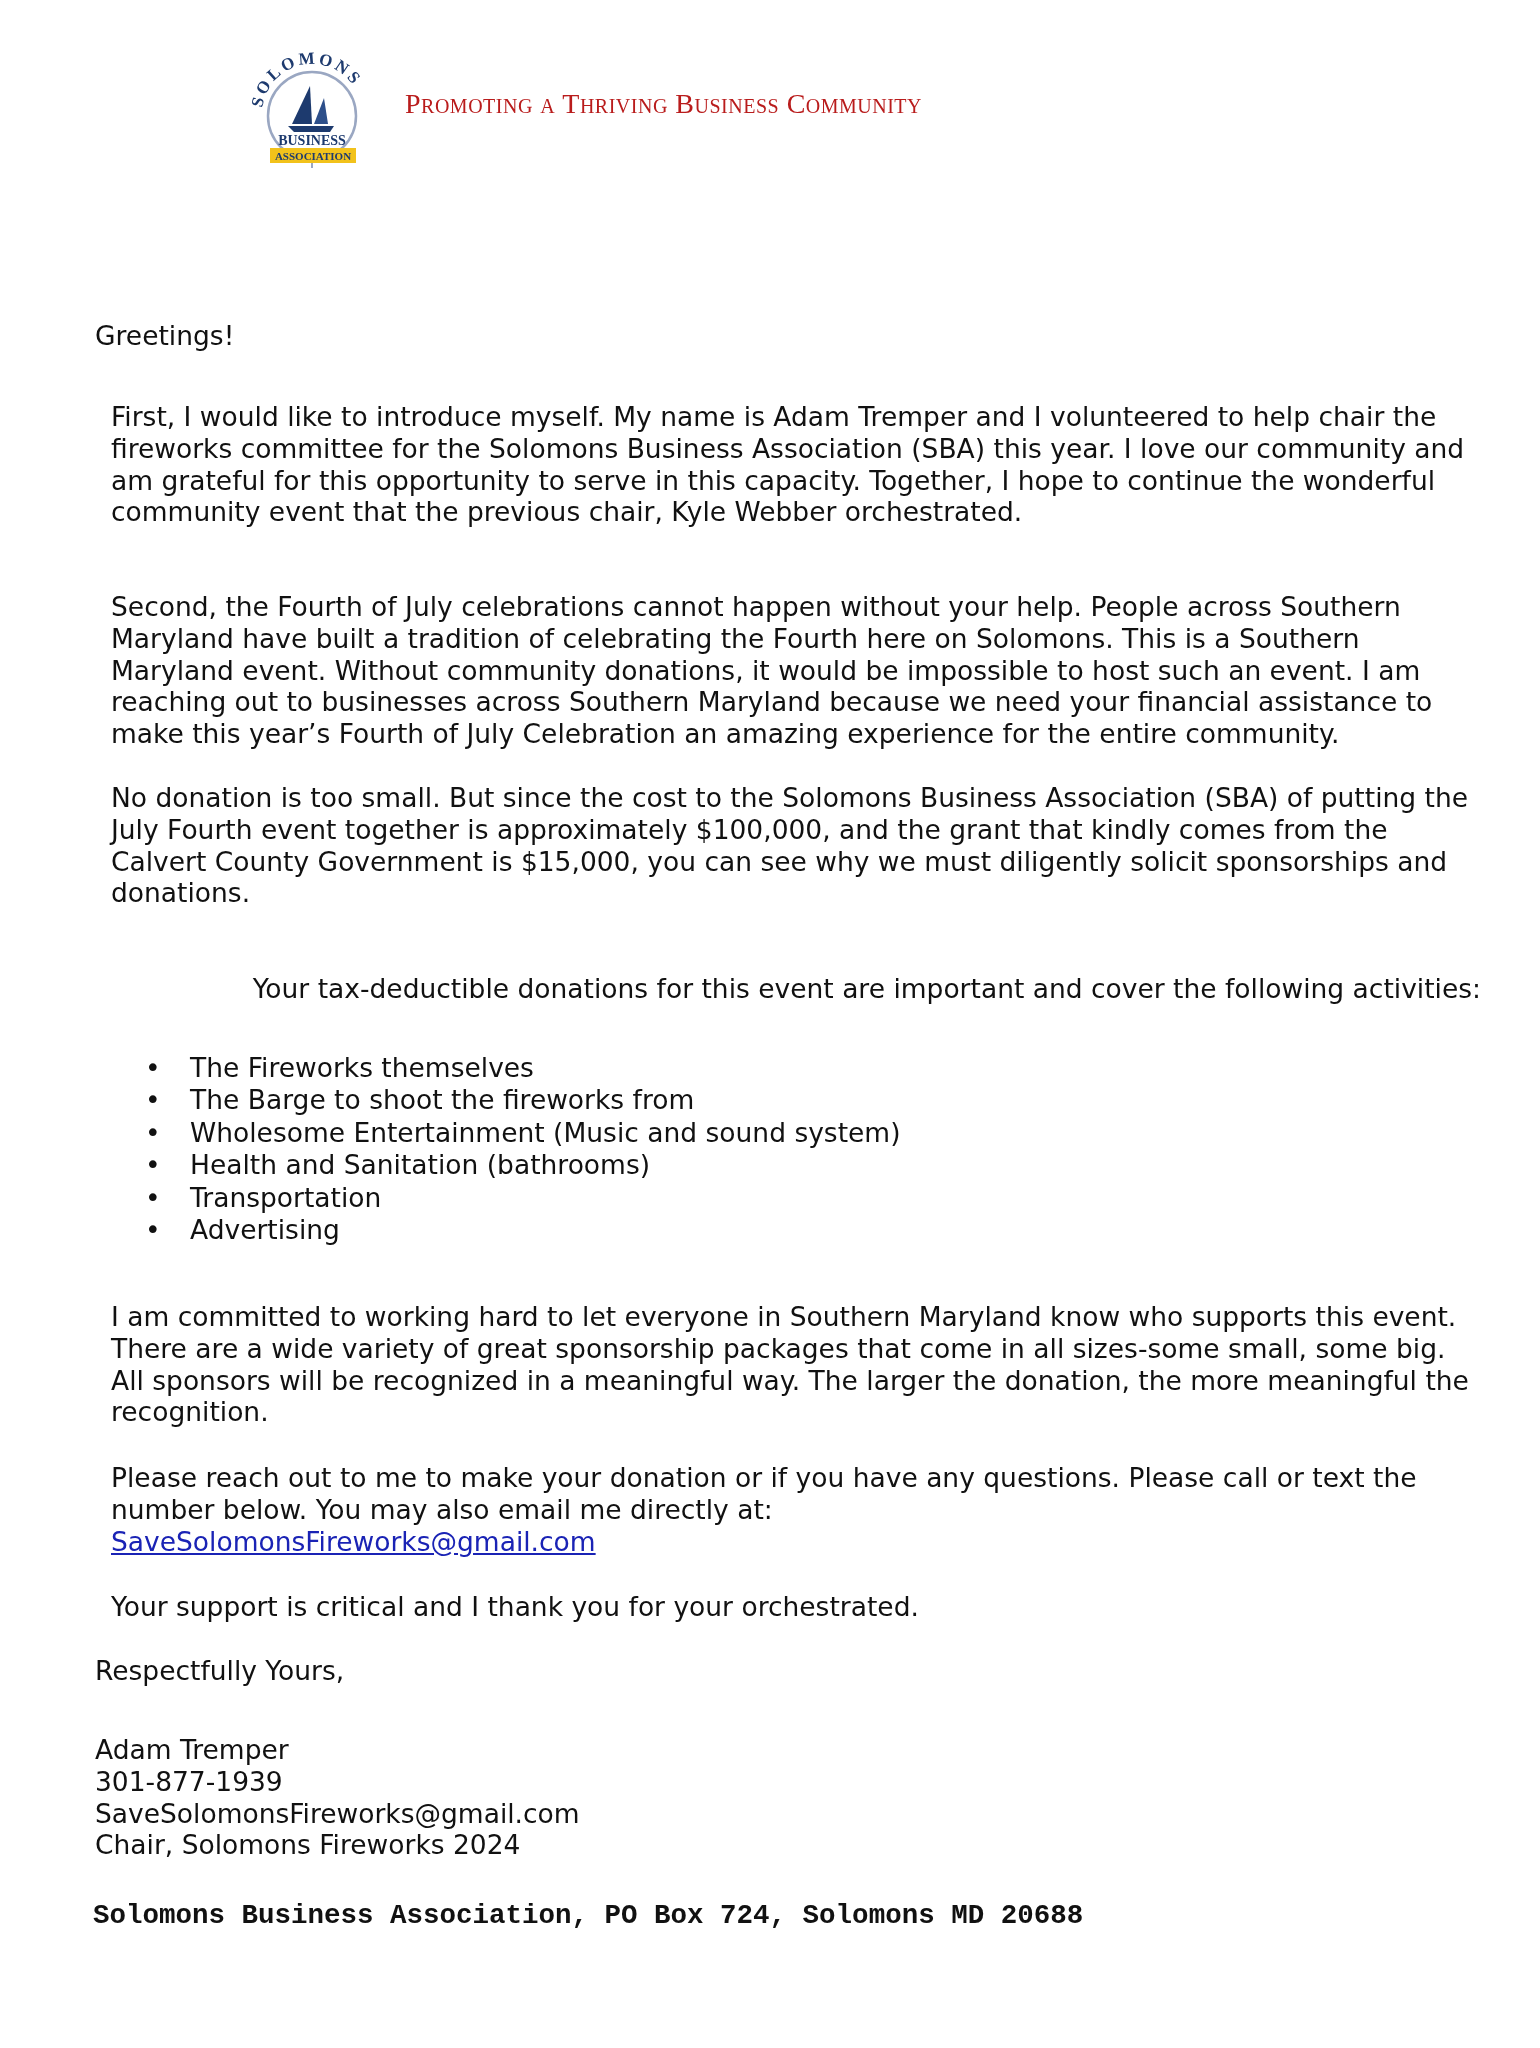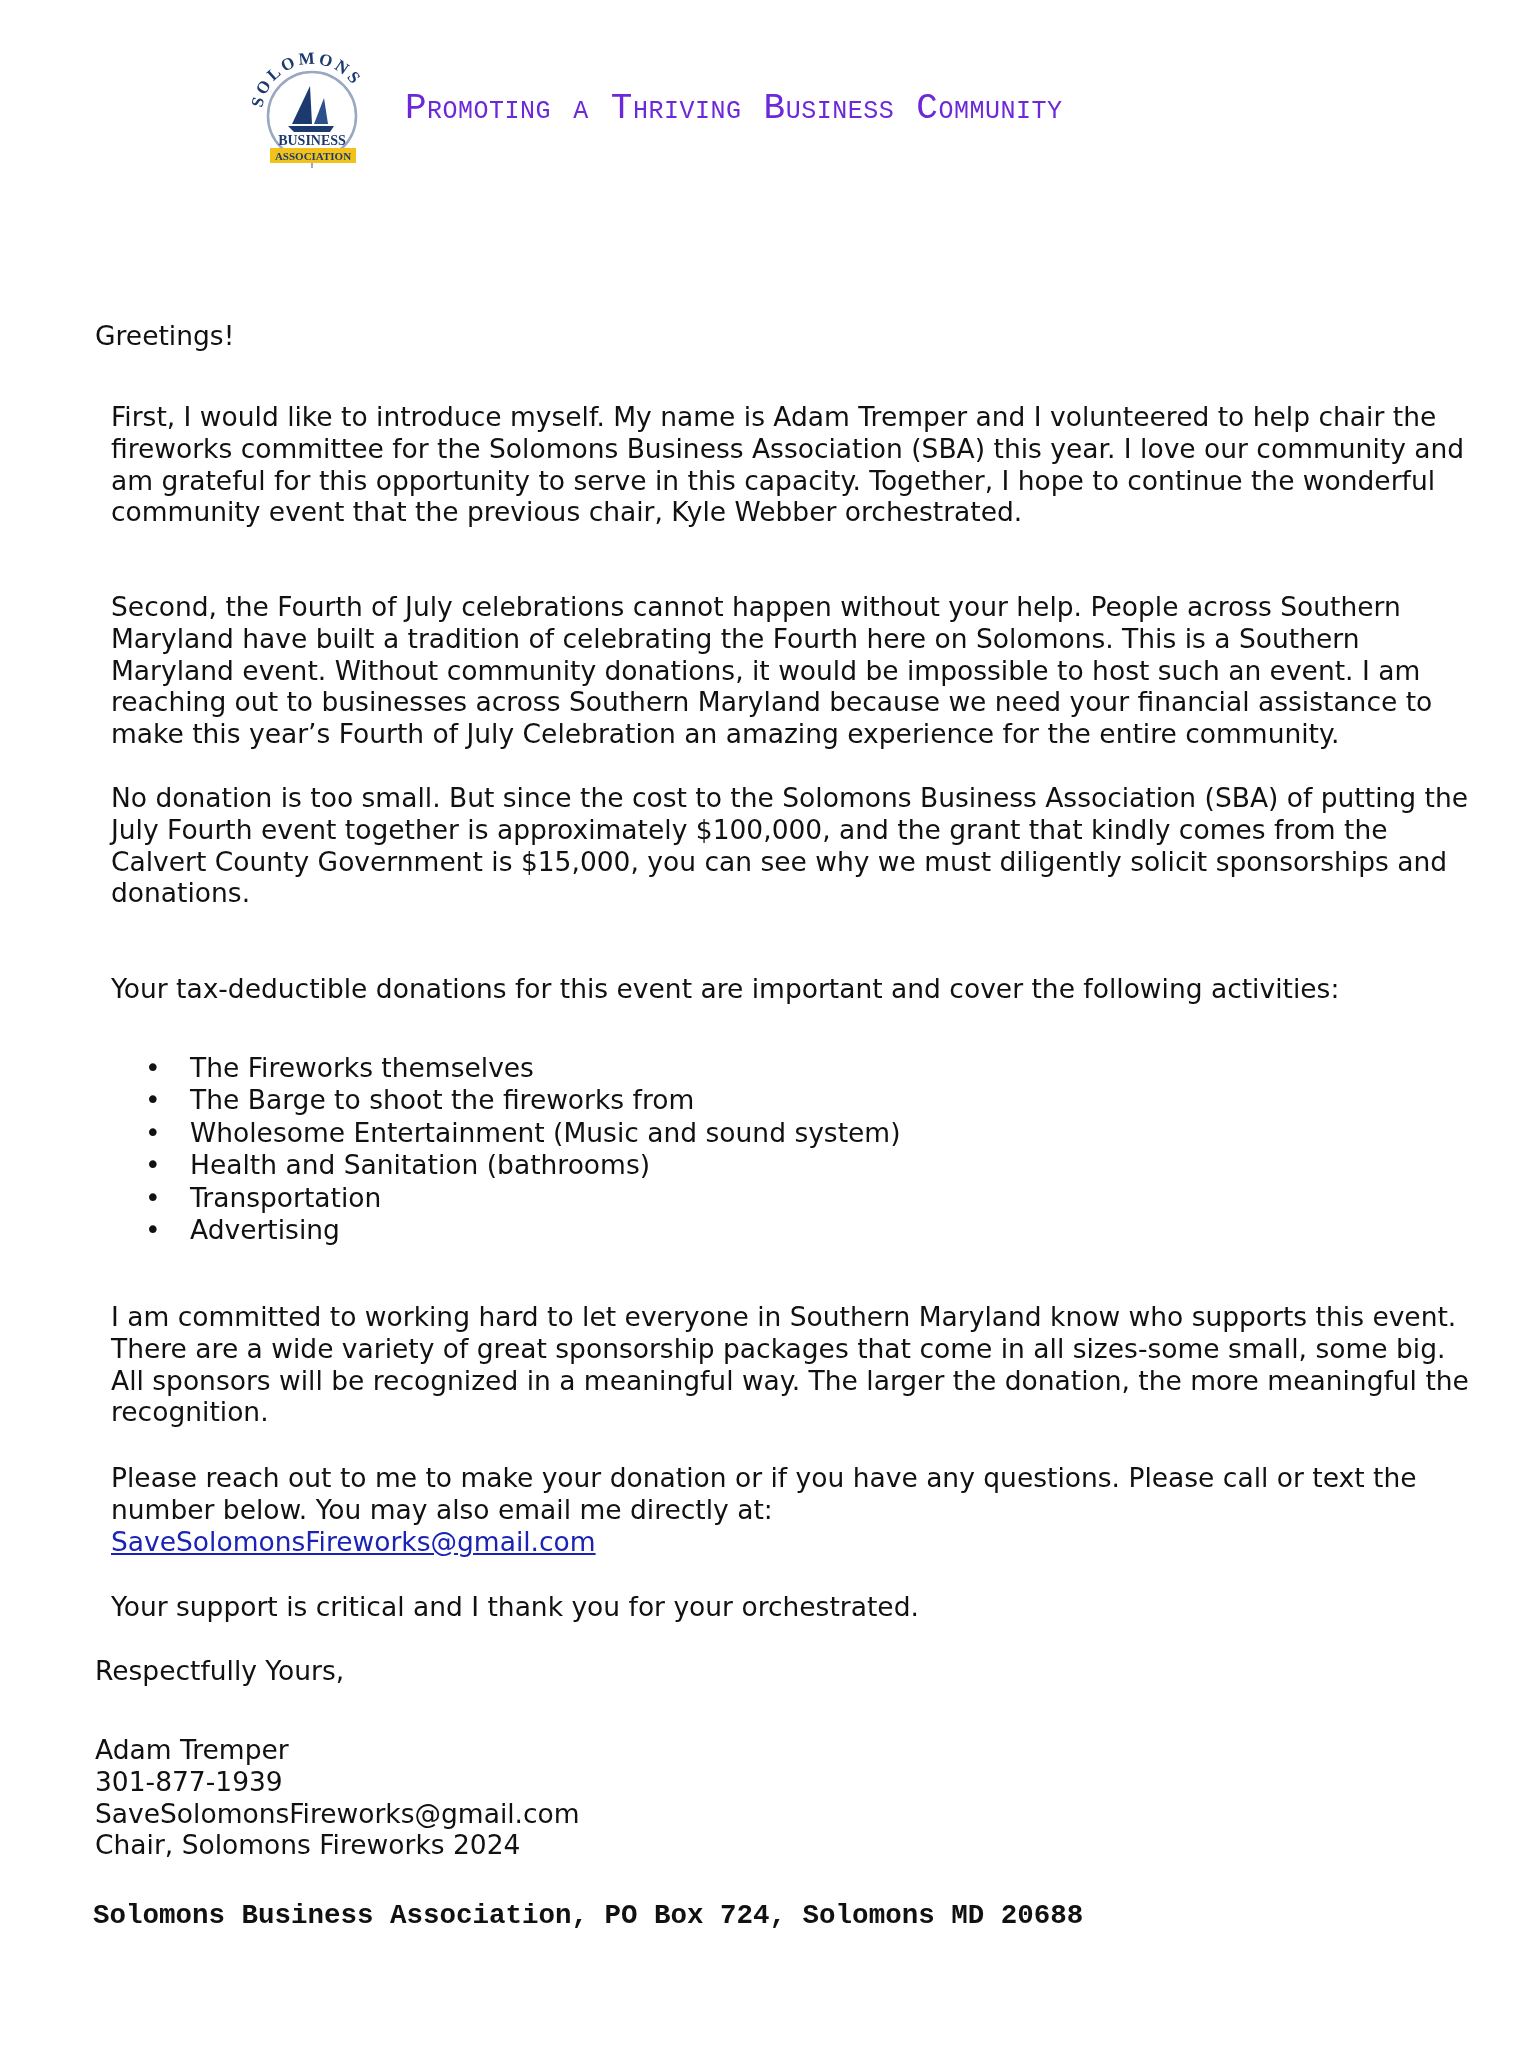--- a/index.html
+++ b/index.html
@@ -3,33 +3,33 @@
 <meta charset="utf-8">
 <style>
   html, body { margin: 0; padding: 0; background: #ffffff; }
   body { width: 1540px; height: 2048px; position: relative; overflow: hidden;
          font-family: "DejaVu Sans", sans-serif; color: #111; }
   .page { position: absolute; left: 0; top: 0; width: 1540px; height: 2048px; }
 
   
   .header { position: absolute; left: 240px; top: 52px; width: 800px; height: 118px; }
   .logo { position: absolute; left: 0; top: 0; width: 140px; height: 118px; }
-  .tagline { position: absolute; left: 165px; top: 36px; font-family: Liberation Mono, monospace;
-             font-size: 36px; color: #6d28d9; font-variant: small-caps; letter-spacing: 0.5px; white-space: nowrap; }
+  .tagline { position: absolute; left: 165px; top: 36px; font-family: Liberation Serif, serif;
+             font-size: 28px; color: #b91c1c; font-variant: small-caps; letter-spacing: 0.5px; white-space: nowrap; }
 
   .body-text { position: absolute; left: 95px; width: 1370px; font-size: 26.5px; line-height: 31.8px; }
   .para { margin: 16px; }
   b { font-weight: normal; }
 
   .date { top: 248px; }
   .greeting { top: 320px; }
   .p1 { top: 385px; }
   .p2 { top: 575px; }
   .p3 { top: 766px; }
-  .p4 { top: 957px; }
+  .p4 { top: 957px; text-align: right; }
 
   ul.activities { position: absolute; left: 95px; top: 1052px; margin: 0; padding: 0; list-style: none;
                   font-size: 26.5px; line-height: 32.4px; }
   ul.activities li { position: relative; padding-left: 95px; }
   ul.activities li .bullet { position: absolute; left: 50px; top: 0; }
 
   .p5 { top: 1285px; }
   .p6 { top: 1446px; }
   .email-link { color: #1a23b5; text-decoration: underline; }
   .p7 { top: 1575px; }

